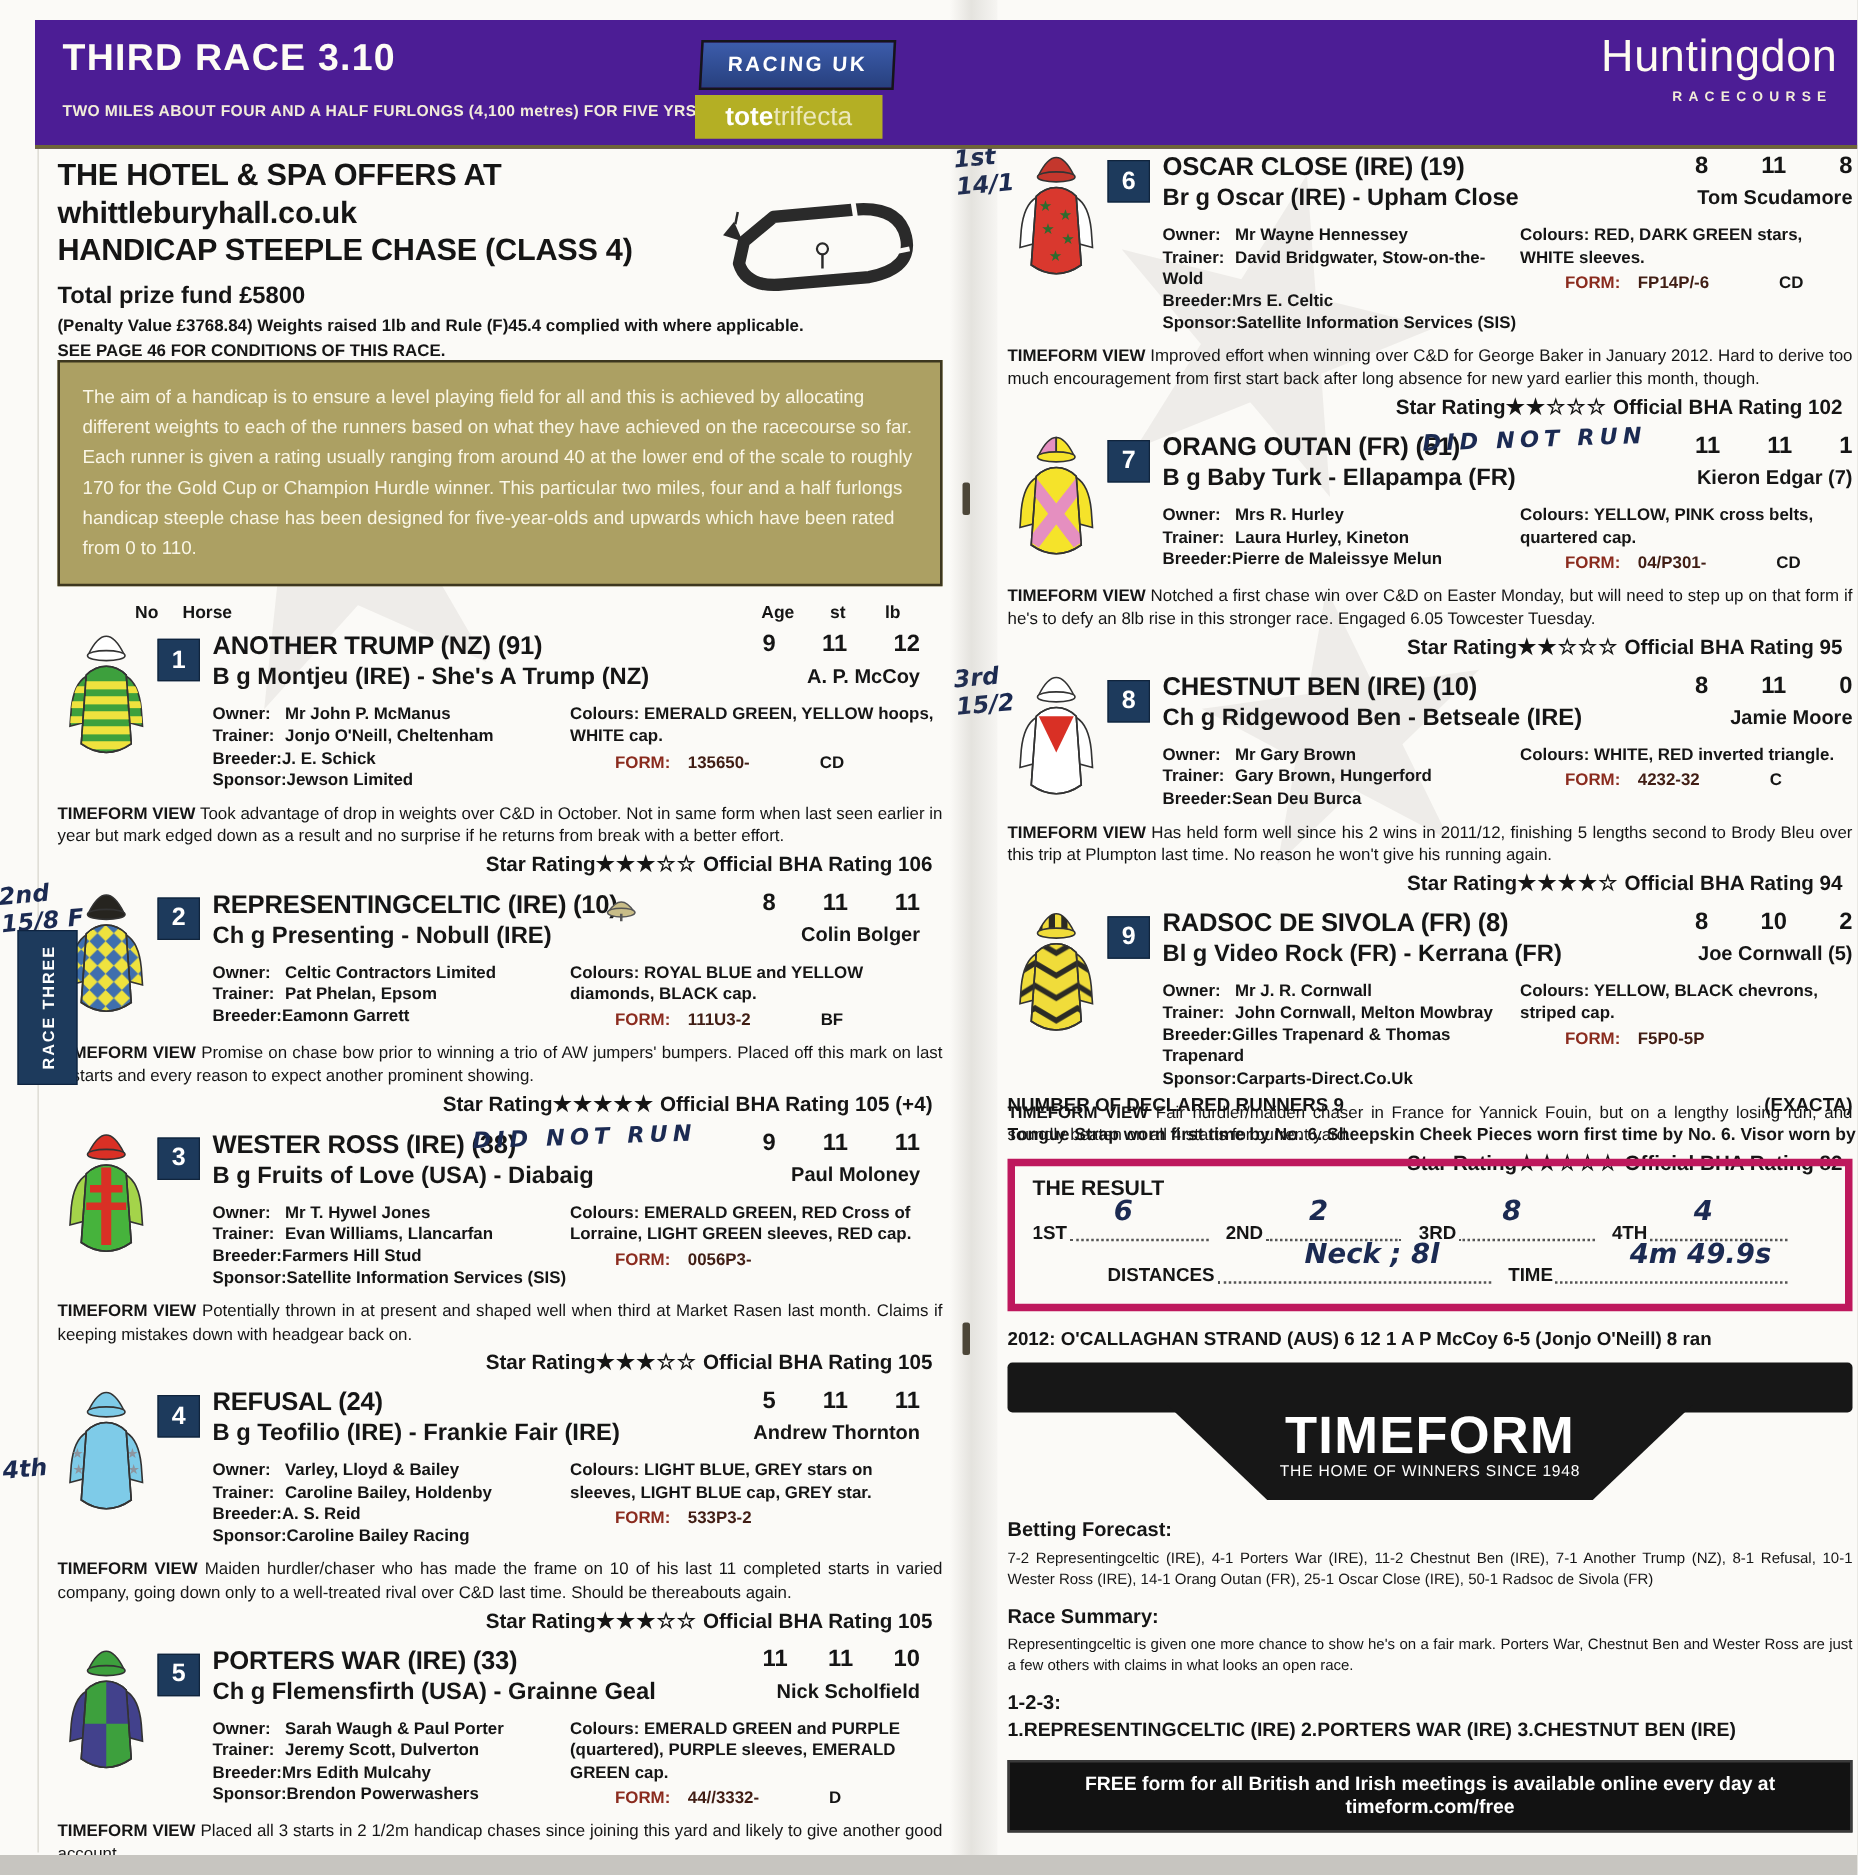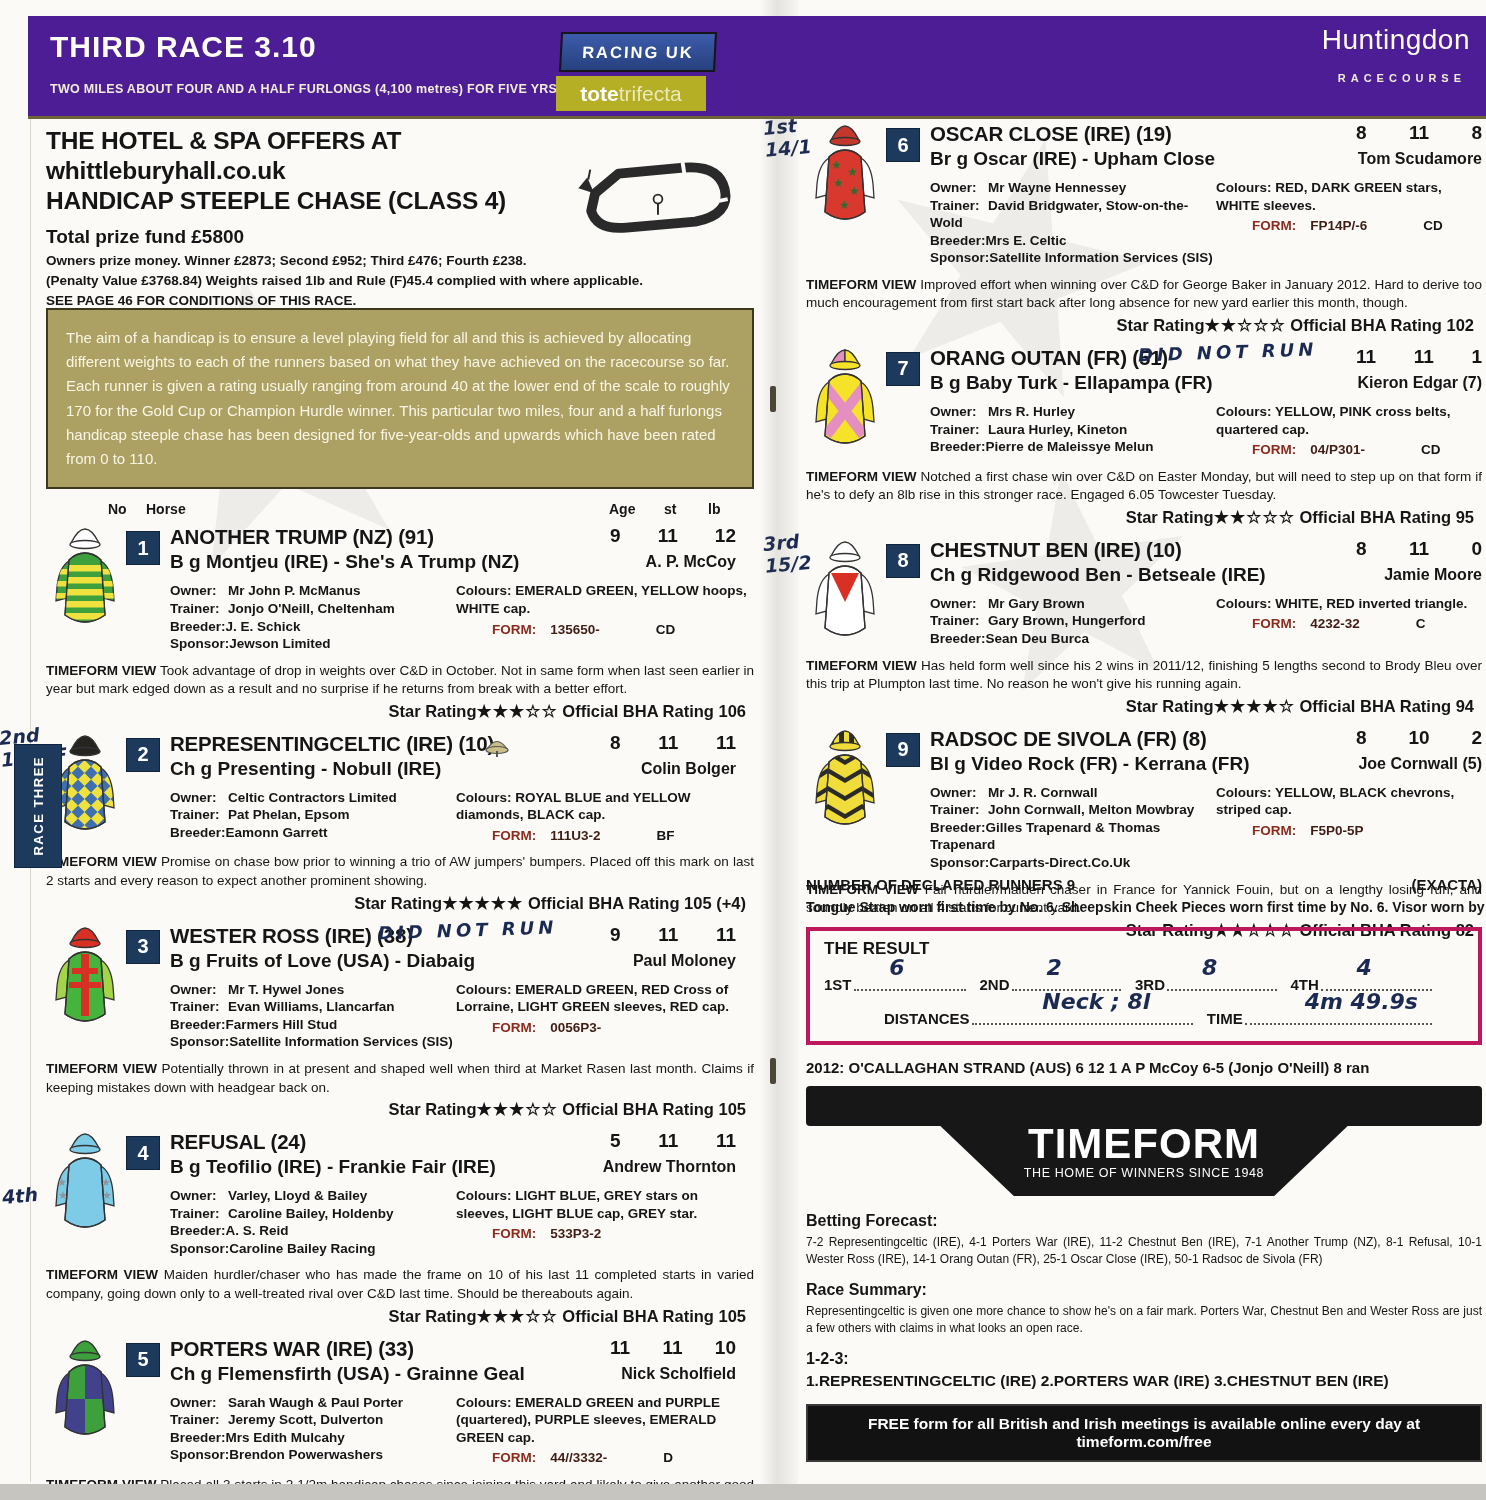--- a/index.html
+++ b/index.html
@@ -17,21 +17,21 @@
         border-bottom:3px solid #6e6538;z-index:2;}
   .race-title{position:absolute;left:22px;top:14px;font-size:30px;font-weight:bold;color:#fdfcf5;letter-spacing:1px;}
   .race-sub{position:absolute;left:22px;top:66px;font-size:12.5px;font-weight:bold;color:#f2edd9;letter-spacing:0.3px;}
   .logo-ruk{position:absolute;left:532px;top:16px;width:152px;height:36px;background:linear-gradient(180deg,#3c5cab,#27407e);
             border:2px solid #15151a;color:#fff;font-weight:bold;font-size:16.5px;letter-spacing:2px;
             display:flex;align-items:center;justify-content:center;transform:skewX(-3deg);}
   .logo-tote{position:absolute;left:528px;top:60px;width:150px;height:35px;background:#b4af24;
              display:flex;align-items:center;justify-content:center;font-size:21px;}
   .logo-tote b{color:#ffffff;font-weight:bold;}
   .logo-tote span{color:#ece8bd;font-weight:normal;}
-  .course-name{position:absolute;right:16px;top:8px;font-size:28px;color:#fefcf0;letter-spacing:0.5px;font-weight:normal;}
+  .course-name{position:absolute;right:16px;top:8px;font-size:36px;color:#fefcf0;letter-spacing:0.5px;font-weight:normal;}
   .course-sub{position:absolute;right:20px;top:56px;font-size:11px;letter-spacing:5px;color:#f2edd8;font-weight:bold;}
   
   .page-left{position:absolute;left:46px;top:126px;width:708px;z-index:1;}
   .race-name{font-size:24.5px;font-weight:bold;line-height:1.22;letter-spacing:-0.2px;width:560px;}
   .track-map{position:absolute;right:-2px;top:24px;width:200px;height:108px;}
   .prize-fund{font-size:19px;font-weight:bold;margin-top:10px;}
   .small-bold{font-size:13.5px;font-weight:bold;margin-top:5px;}
   .info-box{background:#aca063;border:2px solid #3d371f;color:#faf6e6;
             padding:16px 18px;font-size:15px;line-height:1.62;}
   .cols-header{position:relative;height:20px;margin-top:12px;font-size:14px;font-weight:bold;}
@@ -75,21 +75,21 @@
   
   .side-tab{position:absolute;left:14px;top:744px;width:46px;height:122px;background:#1d3a5c;z-index:3;
             display:flex;align-items:center;justify-content:center;border:1px solid #0f2440;}
   .side-tab span{writing-mode:vertical-rl;transform:rotate(180deg);color:#fff;font-weight:bold;
                  font-size:13px;letter-spacing:1.5px;}
   
   .page-right{position:absolute;left:806px;top:118px;width:676px;z-index:1;}
   .rp-lower{position:absolute;left:806px;top:876px;width:676px;z-index:1;}
   .declared{display:flex;justify-content:space-between;font-weight:bold;font-size:15px;}
   .equipment{font-weight:bold;font-size:14px;margin-top:6px;white-space:nowrap;}
-  .result-box{border:4px solid #be185d;margin-top:12px;padding:8px 32px 14px 14px;}
+  .result-box{border:6px solid #be185d;margin-top:12px;padding:8px 32px 14px 14px;}
   .result-title{font-size:17px;font-weight:bold;}
   .rrow{display:flex;margin-top:14px;}
   .rcell{flex:1;display:flex;align-items:flex-end;font-weight:bold;font-size:15px;}
   .rcell.wide{flex:1.35;}
   .dots{flex:1;border-bottom:2px dotted #555;position:relative;height:16px;margin:0 14px 2px 2px;}
   .rv{position:absolute;left:32%;top:-18px;font-size:22px;white-space:nowrap;}
   .last-year{font-weight:bold;font-size:15px;margin-top:14px;}
   .tf-banner{position:relative;height:114px;margin-top:10px;}
   .tf-bar{position:absolute;top:0;left:0;right:0;height:40px;background:#171717;border-radius:4px;}
   .tf-tab{position:absolute;top:34px;left:50%;transform:translateX(-50%);width:420px;height:76px;background:#171717;
@@ -141,21 +141,20 @@
       <svg class="track-map" viewBox="0 0 200 110">
         <path d="M38 44 L62 24 L128 18 Q164 15 170 40 Q176 66 140 73 L70 79 Q40 82 34 62 Z" fill="none" stroke="#2a2a2a" stroke-width="10" stroke-linejoin="round"></path>
         <line x1="127" y1="12" x2="129" y2="25" stroke="#fbfaf7" stroke-width="4"></line>
         <line x1="173" y1="50" x2="163" y2="52" stroke="#fbfaf7" stroke-width="4"></line>
         <path d="M30 28 l7 16 l-16 -5 z" fill="#2a2a2a"></path>
         <line x1="33" y1="20" x2="31" y2="30" stroke="#2a2a2a" stroke-width="2"></line>
         <circle cx="102" cy="50" r="4.5" fill="none" stroke="#2a2a2a" stroke-width="1.8"></circle>
         <line x1="102" y1="54" x2="102" y2="66" stroke="#2a2a2a" stroke-width="2"></line>
       </svg>
       <div class="prize-fund">Total prize fund £5800</div>
-      <div class="small-bold">Owners prize money. Winner £2873; Second £952; Third £476; Fourth £238.</div>
       <div class="small-bold">(Penalty Value £3768.84) Weights raised 1lb and Rule (F)45.4 complied with where applicable.</div>
       <div class="small-bold">SEE PAGE 46 FOR CONDITIONS OF THIS RACE.</div>
     </div>
 
     <div class="info-box">The aim of a handicap is to ensure a level playing field for all and this is achieved by allocating different weights to each of the runners based on what they have achieved on the racecourse so far. Each runner is given a rating usually ranging from around 40 at the lower end of the scale to roughly 170 for the Gold Cup or Champion Hurdle winner. This particular two miles, four and a half furlongs handicap steeple chase has been designed for five-year-olds and upwards which have been rated from 0 to 110.</div>
 
     <div class="cols-header">
       <span class="ch-no">No</span>
       <span class="ch-horse">Horse</span>
       <span class="ch-age">Age</span>

